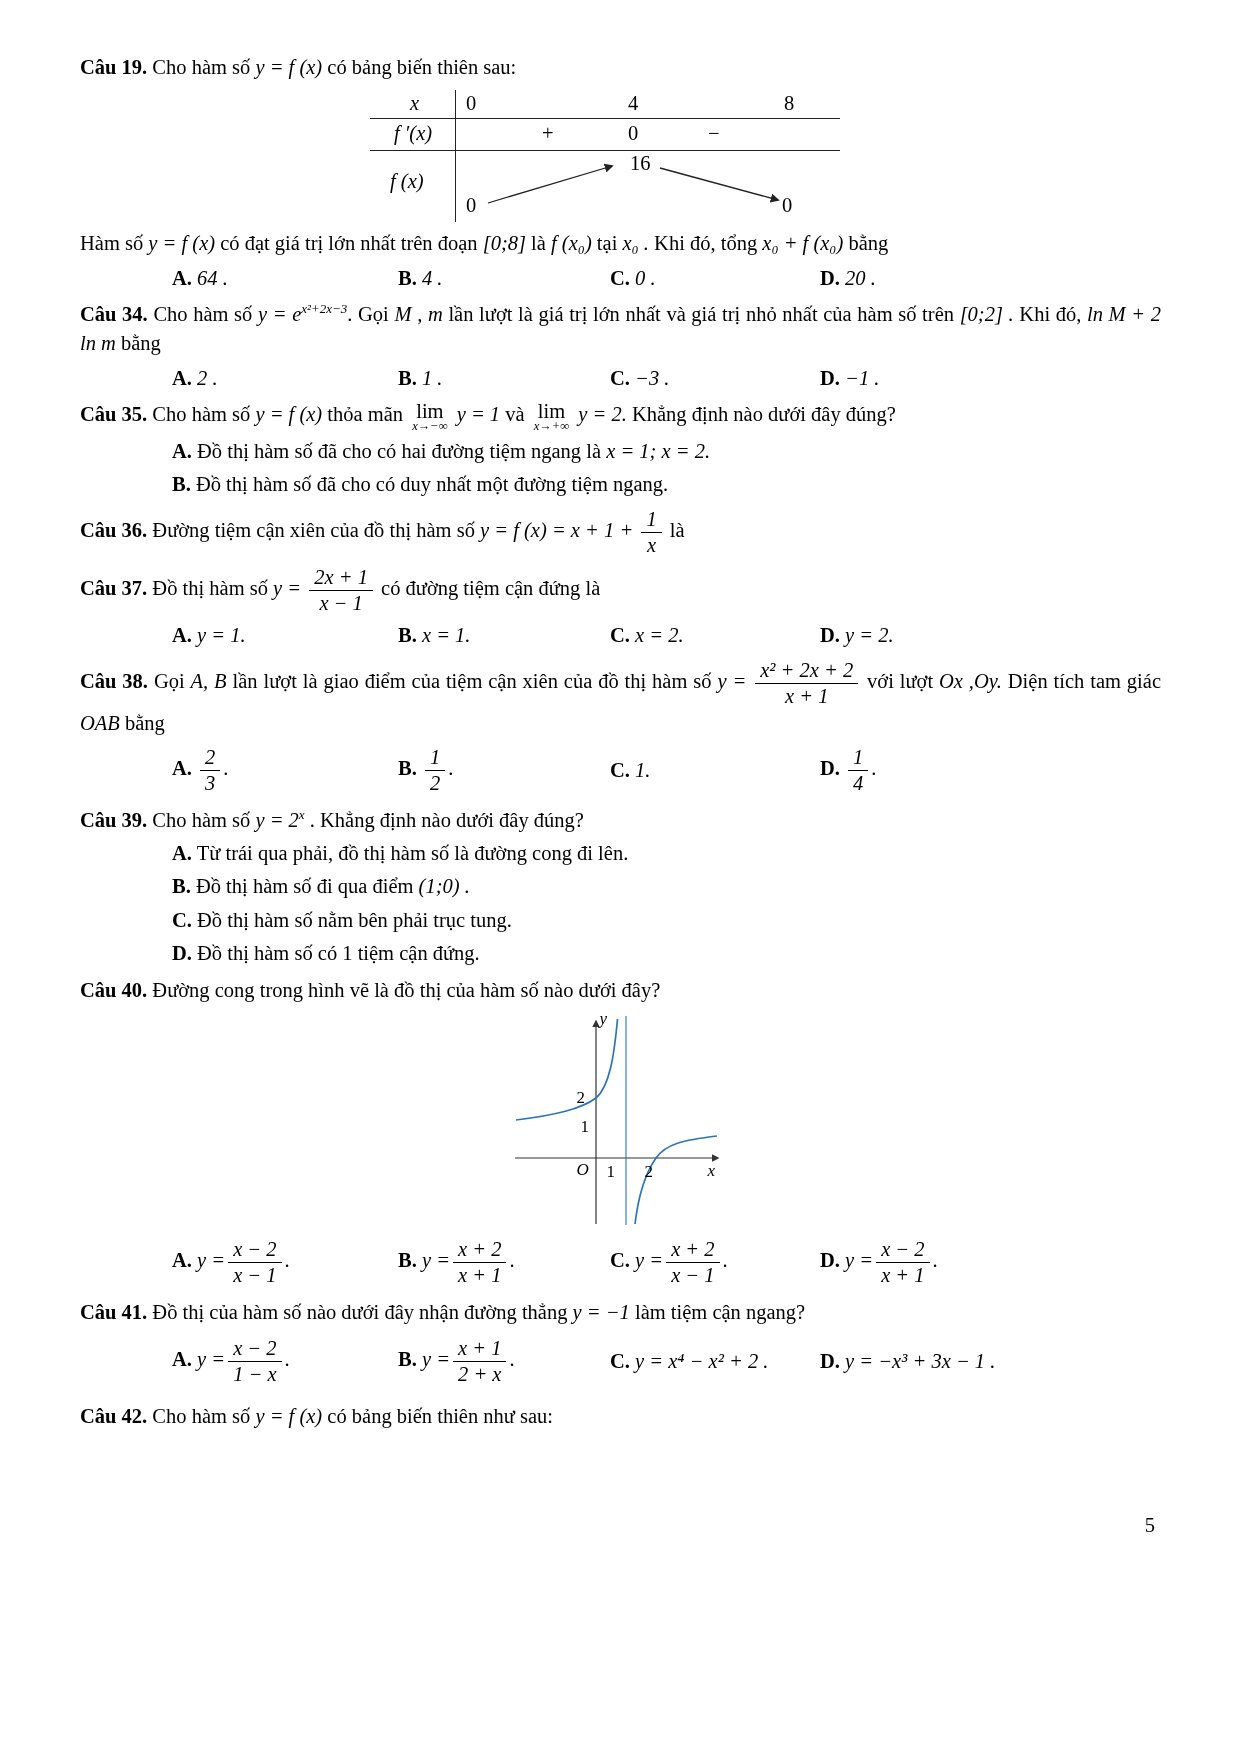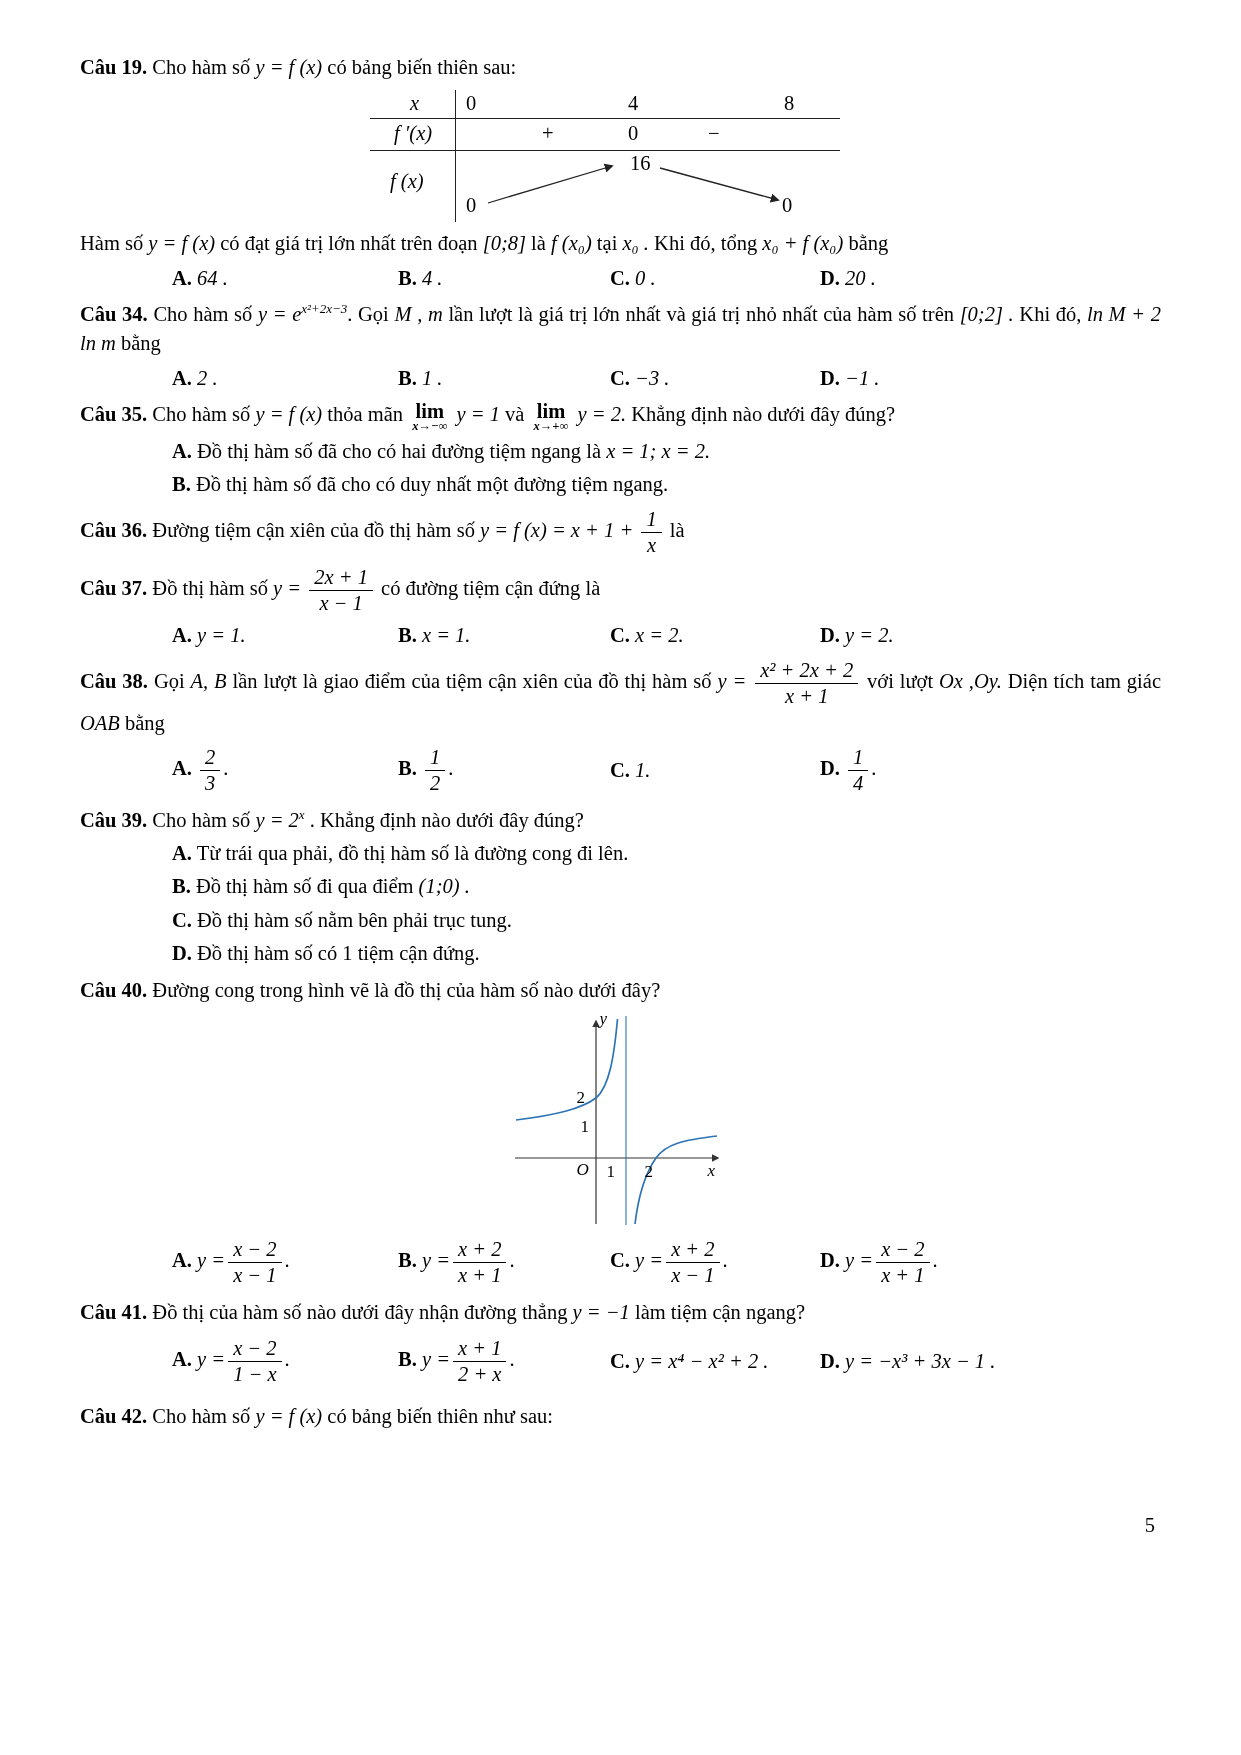--- a/index.html
+++ b/index.html
@@ -15,21 +15,21 @@
   .ql { font-weight:bold; }
   .m { font-style:italic; }
   sup { font-size:13px; }
   .answers { display:flex; align-items:center; padding-left:92px; margin-top:5px; min-height:30px; }
   .ans1 { width:226px; } .ans2 { width:212px; } .ans3 { width:210px; } .ans4 { flex:1; }
   .ak { font-weight:bold; }
   .opt { padding-left:92px; margin-top:4px; line-height:1.44; }
   .frac { display:inline-block; vertical-align:middle; text-align:center; line-height:1.12; margin:1px 3px; }
   .fnum { display:block; padding:0 5px 1px 5px; border-bottom:1.4px solid #000; }
   .fden { display:block; padding:1px 5px 0 5px; }
-  .lim { display:inline-block; text-align:center; vertical-align:-9px; line-height:1; margin:0 4px;font-weight:bold; }
+  .lim { display:inline-block; text-align:center; vertical-align:-9px; line-height:1; margin:0 4px; }
   .limtop { display:block; font-style:normal; }
   .limsub { display:block; font-size:12.5px; font-style:italic; margin-top:-1px; }
 
   
   .vtable { position:relative; width:470px; height:132px; margin:8px 0 4px 290px; }
   .vt { position:absolute; line-height:1.1; }
   .vt-vline { position:absolute; left:85px; top:0; bottom:0; width:1.3px; background:#222; }
   .vt-hline { position:absolute; left:0; right:0; height:1.3px; background:#222; }
   .vt-arrows { position:absolute; left:0; top:0; }
 

